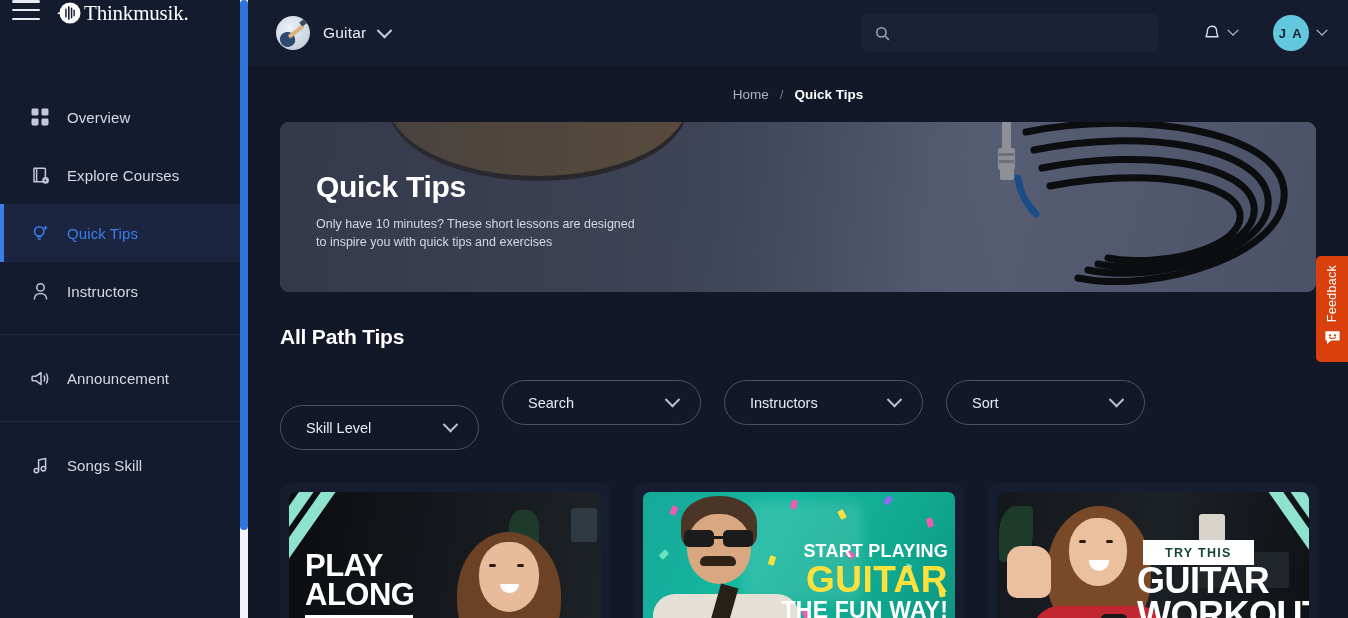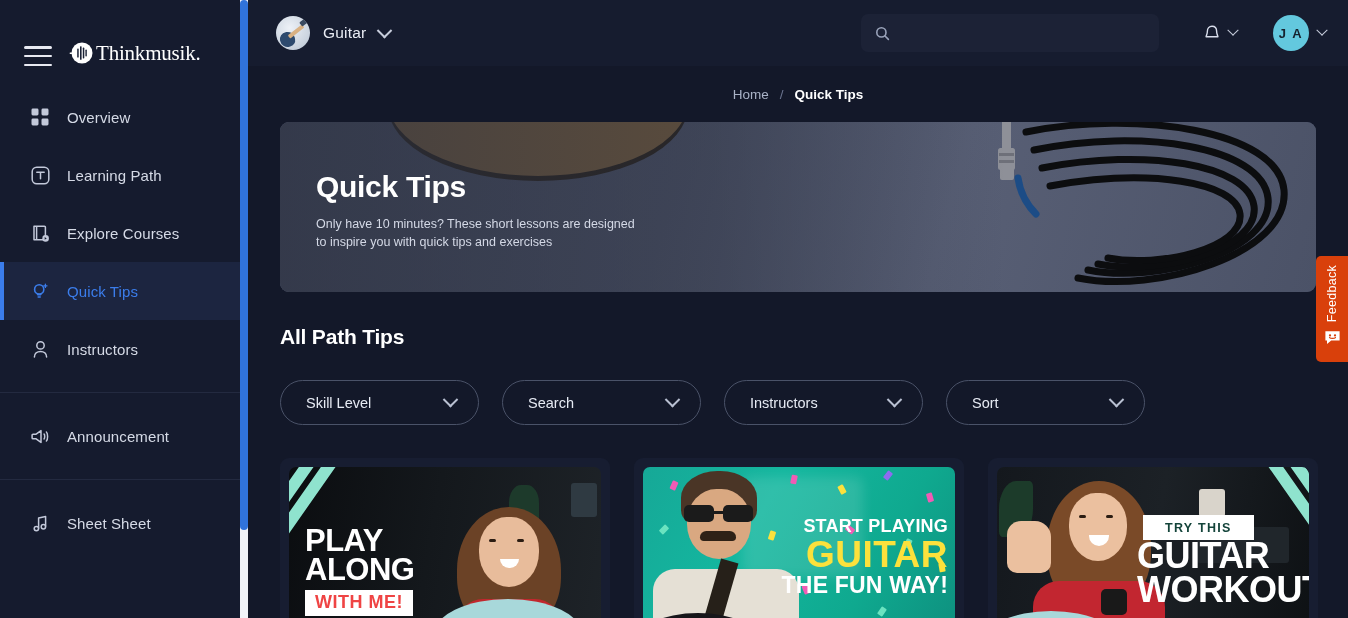--- a/index.html
+++ b/index.html
@@ -14,22 +14,22 @@
 
   
   .sidebar {
     width:240px; height:618px; flex:0 0 240px;
     background:#151B2E;
     display:flex; flex-direction:column;
     overflow:hidden;
   }
   .sb-brand {
     height:66px; flex:0 0 66px;
-    display:flex; align-items:flex-end; gap:17px;
-    padding-left:24px;
+    display:flex; align-items:flex-start; gap:17px;
+    padding-left:12px;
   }
   .hamburger { width:28px; height:20px; display:flex; flex-direction:column; justify-content:space-between; cursor:pointer; }
   .hamburger i { display:block; height:2.5px; background:#E8EAF2; border-radius:2px; }
   .hamburger i:nth-child(1){ width:28px; }
   .hamburger i:nth-child(2){ width:28px; }
   .hamburger i:nth-child(3){ width:28px; }
   .brand-wrap { display:flex; align-items:center; gap:1px; }
   .brand-mark { width:26px; height:26px; flex:0 0 26px; position:relative; }
   .brand-text {
     font-family:"Liberation Serif", serif;
@@ -129,21 +129,21 @@
   .sec-title { margin:33px 0 0 32px; font-size:21px; font-weight:700; color:#FFFFFF; letter-spacing:-0.2px; }
 
   .filters { display:flex; gap:23px; margin:31px 0 0 32px; }
   .filter {
     height:45px; border:1px solid #4A5268; border-radius:23px;
     display:flex; align-items:center; justify-content:space-between;
     padding:0 22px 0 25px; cursor:pointer; background:transparent;
   }
   .filter .f-lbl { font-size:14.5px; color:#E6EAF3; white-space:nowrap; }
   .filter .chev { margin-left:26px; border-color:#B9C0D2; }
-  .f-skill { width:199px; } .f-topic { width:199px; }
+  .f-skill { width:199px;margin-top:25px; } .f-topic { width:199px; }
   .f-instr { width:199px; } .f-sort  { width:199px; }
 
   
   .cards { display:flex; gap:24px; margin:33px 0 0 32px; }
   .card { width:330px; background:#171D31; border-radius:9px; padding:9px 9px 0 9px; overflow:hidden; }
   .thumb { width:312px; height:176px; border-radius:7px; position:relative; overflow:hidden; }
 
   
   .t1 { background:linear-gradient(100deg,#0B0D10 0%,#14181C 45%,#1E2328 100%); }
   .t1 .stripes { position:absolute; left:-6px; top:-8px; width:110px; height:110px; }
@@ -260,29 +260,20 @@
             <svg width="20" height="20" viewBox="0 0 20 20" fill="currentColor">
               <rect x="1.5" y="1.5" width="7" height="7" rx="1.4"></rect>
               <rect x="11.5" y="1.5" width="7" height="7" rx="1.4"></rect>
               <rect x="1.5" y="11.5" width="7" height="7" rx="1.4"></rect>
               <rect x="11.5" y="11.5" width="7" height="7" rx="1.4"></rect>
             </svg>
           </span>
           <span class="sb-lbl">Overview</span>
         </div>
 
-        <div class="sb-item">
-          <span class="sb-ico">
-            <svg width="21" height="21" viewBox="0 0 21 21" fill="none" stroke="currentColor" stroke-width="1.5">
-              <rect x="2.2" y="2.2" width="16.6" height="16.6" rx="4.5"></rect>
-              <path d="M6.8 7.2h7.4M10.5 7.2v6.6" stroke-linecap="round"></path>
-            </svg>
-          </span>
-          <span class="sb-lbl">Learning Path</span>
-        </div>
 
         <div class="sb-item">
           <span class="sb-ico">
             <svg width="21" height="21" viewBox="0 0 21 21" fill="none" stroke="currentColor" stroke-width="1.5">
               <path d="M4 3.2h10.4a1 1 0 011 1v11.6a1 1 0 01-1 1H4z" stroke-linejoin="round"></path>
               <path d="M6.6 3.2v13.6"></path>
               <circle cx="15.6" cy="15.4" r="3.3" fill="currentColor" stroke="none"></circle>
               <path d="M14.7 14.1l2 1.3-2 1.3z" fill="#151B2E" stroke="none"></path>
             </svg>
           </span>
@@ -330,21 +321,21 @@
 
       <div class="sb-group">
         <div class="sb-item">
           <span class="sb-ico">
             <svg width="21" height="21" viewBox="0 0 21 21" fill="none" stroke="currentColor" stroke-width="1.5">
               <path d="M8.6 15.4V5.1l7-1.6v10" stroke-linejoin="round"></path>
               <circle cx="6.4" cy="15.6" r="2.2"></circle>
               <circle cx="13.4" cy="13.8" r="2.2"></circle>
             </svg>
           </span>
-          <span class="sb-lbl">Sheet Sheet</span>
+          <span class="sb-lbl">Songs Skill</span>
         </div>
 
         <div class="sb-item">
           
           
         </div>
       </div>
 
     </nav>
   </aside>

